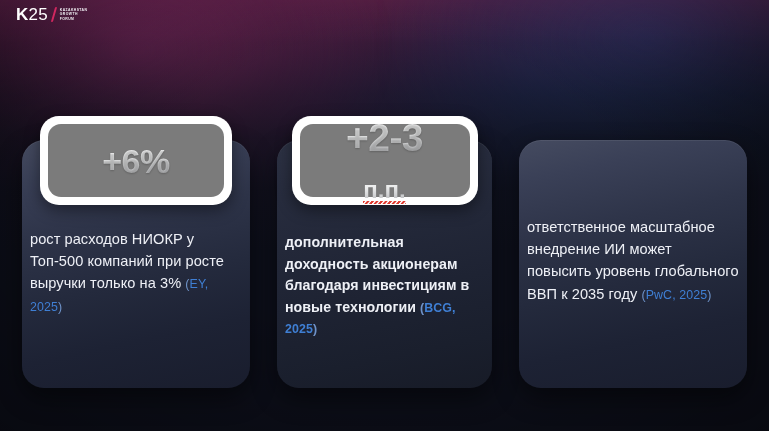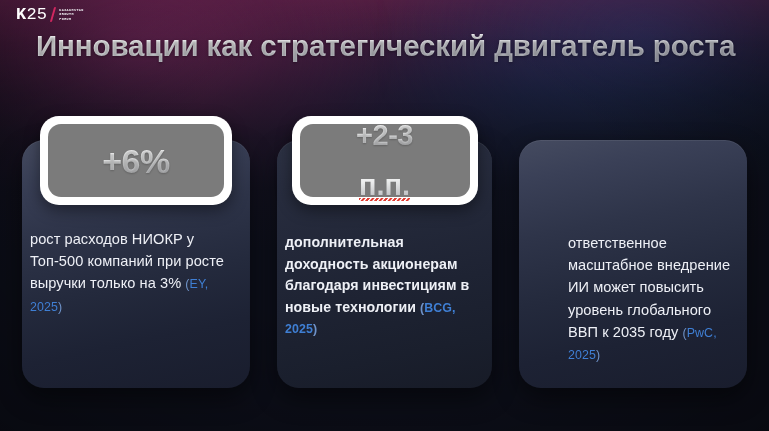--- a/index.html
+++ b/index.html
@@ -73,21 +73,20 @@
     position:absolute; inset:0;
     background:radial-gradient(ellipse at 50% 42%,
       rgba(0,0,0,0) 40%, rgba(0,0,0,0.38) 100%);
   }
 
   
   .logo {
     position:absolute; left:16px; top:6px;
     display:flex; align-items:center; gap:5px;
     z-index:6;
-    font-family:Liberation Mono, monospace;
   }
   .logo-k25 {
     font-size:17px; letter-spacing:0.2px; line-height:1;
     color:#ffffff; font-weight:400;
     white-space:nowrap;
   }
   .logo-k25 b { font-weight:800; }
   .logo-slash {
     width:2px; height:15px;
     background:#d1275f;
@@ -188,26 +187,26 @@
     line-height:1.0;
     letter-spacing:-0.5px;
     background:linear-gradient(176deg,#f7f7f8 0%,#eceded 36%,#c9cacc 74%,#b2b3b6 100%);
     -webkit-background-clip:text;
     background-clip:text;
     color:transparent;
     -webkit-text-fill-color:transparent;
     text-shadow:0 1px 2px rgba(0,0,0,0.20);
     white-space:nowrap;
   }
-  .badge-text.two-line { font-size:29px; line-height:1.02; text-align:center; }
+  .badge-text.two-line { font-size:39px; line-height:1.02; text-align:center; }
 
   .badge-sub {
     position:relative;
     display:inline-block;
-    font-size:29px;
+    font-size:24px;
     font-weight:800;
     line-height:1.02;
     background:linear-gradient(176deg,#f7f7f8 0%,#eceded 36%,#c9cacc 74%,#b2b3b6 100%);
     -webkit-background-clip:text;
     background-clip:text;
     color:transparent;
     margin-top:20px;
     -webkit-text-fill-color:transparent;
   }
   
@@ -229,21 +228,21 @@
     left:8px; right:8px;
     top:88px;
     text-align:left;
     font-size:14.6px;
     line-height:1.52;
     font-weight:400;
     color:#eef0f6;
     letter-spacing:0.05px;
   }
   .card.mid .card-body { top:92px; font-size:14.2px;font-weight:bold; }
-  .card.last .card-body { top:92px;margin-left:41px; }
+  .card.last .card-body { top:76px; }
 
   .cite {
     color:#3f7fd4;
     font-size:12.4px;
     letter-spacing:0.1px;
   }
   .cite .paren { color:#6f93c9; }
 </style>
 </head>
 <body>
@@ -259,21 +258,20 @@
   <div class="logo">
     <div class="logo-k25"><b>K</b><span>25</span></div>
     <div class="logo-slash"></div>
     <div class="logo-sub">
       <span>KAZAKHSTAN</span>
       <span>GROWTH</span>
       <span>FORUM</span>
     </div>
   </div>
 
-  <h1 class="title">Инновации как стратегический двигатель роста</h1>
 
   <div class="cards">
 
     <div class="card first">
       <div class="badge-wrap">
         <div class="badge">
           <span class="badge-text">+6%</span>
         </div>
       </div>
       <div class="card-body"><span>рост расходов НИОКР у Топ-500 компаний  при  росте выручки  только на  3% </span><span class="cite"><span class="paren">(</span><span>EY, 2025</span><span class="paren">)</span></span></div>

